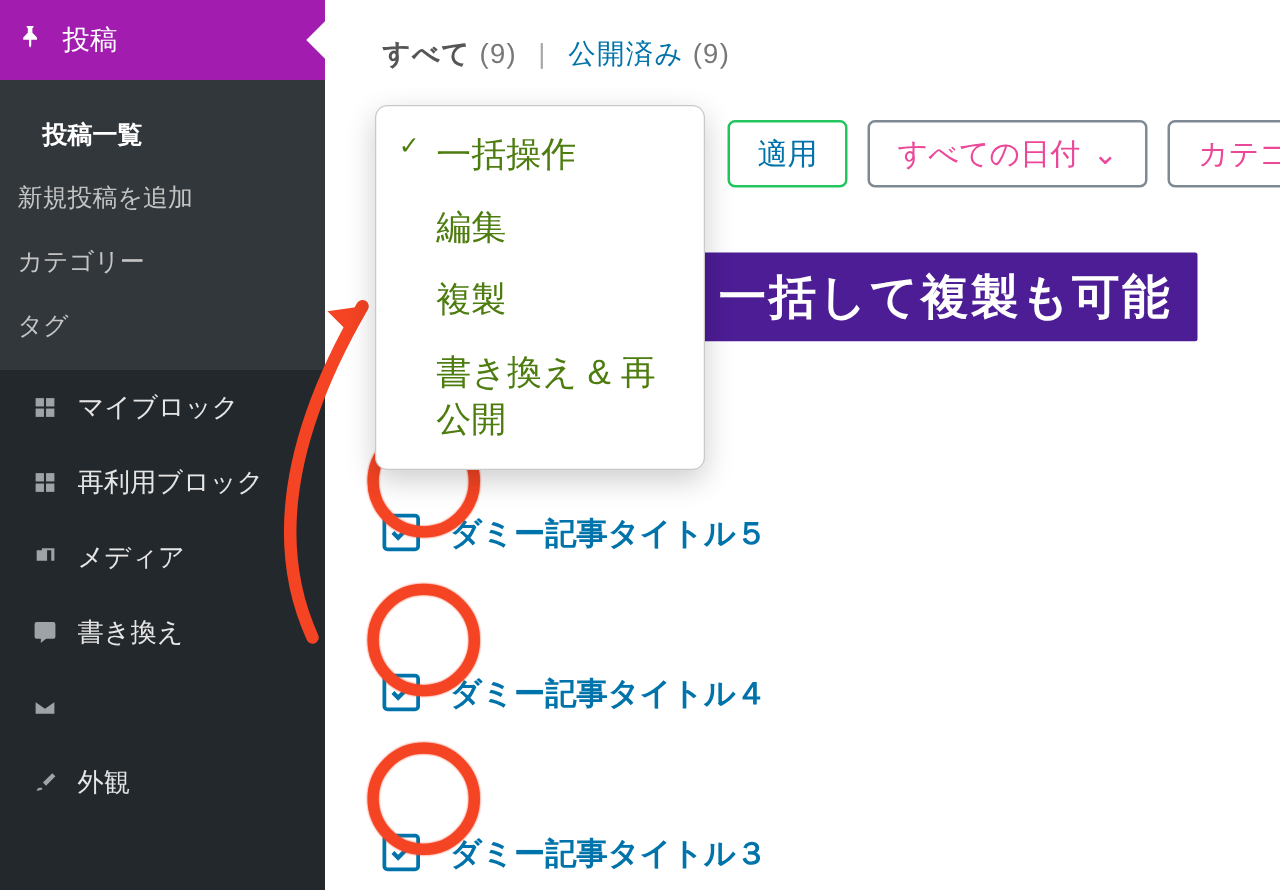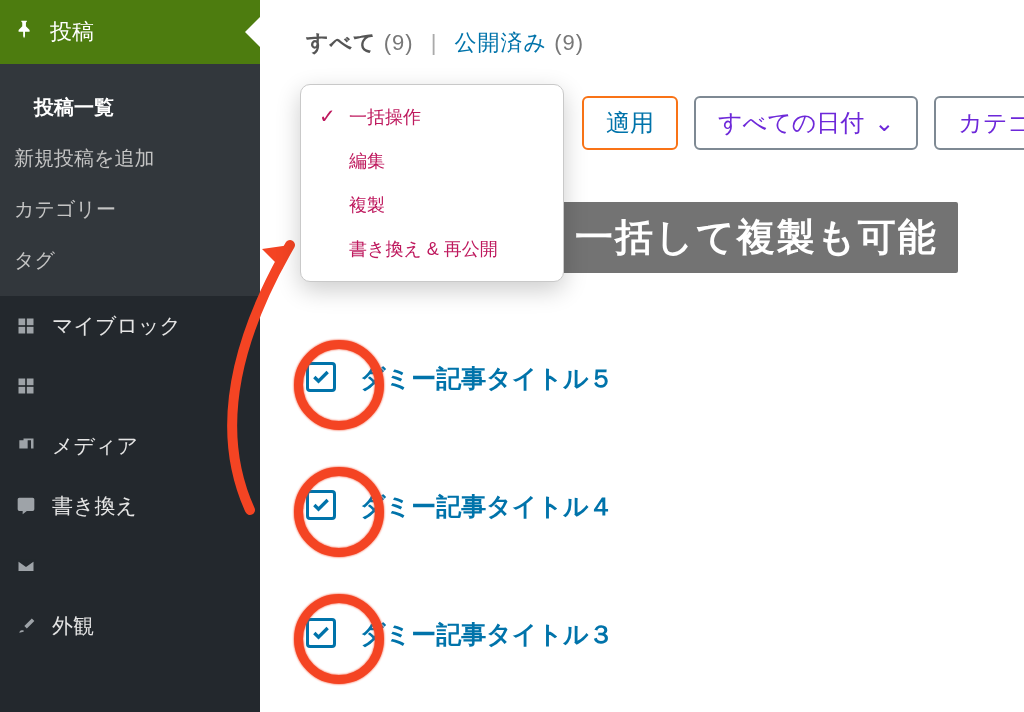--- a/index.html
+++ b/index.html
@@ -1,45 +1,45 @@
 <!DOCTYPE html>
 <html><head>
 <meta charset="utf-8">
 <style>
 * { margin:0; padding:0; box-sizing:border-box; font-family:-apple-system,BlinkMacSystemFont,"Hiragino Sans","Hiragino Kaku Gothic ProN",Meiryo,sans-serif; }
 body { width:1024px; height:712px; overflow:hidden; background:#fff; position:relative; }
 
 .sidebar { position:absolute; left:0; top:0; width:260px; height:712px; background:#23282d; color:#eee; }
-.sb-active { background:#4d7c0f; color:#fff; height:64px; display:flex; align-items:center; padding:0 14px; font-size:22px; position:relative; }
+.sb-active { background:#a21caf; color:#fff; height:64px; display:flex; align-items:center; padding:0 14px; font-size:22px; position:relative; }
 .sb-active::after { content:""; position:absolute; right:-1px; top:50%; transform:translateY(-50%); border:16px solid transparent; border-right-color:#fff; }
 .sb-sub { background:#32373c; padding:18px 0 10px 0; }
 .sb-sub .item { padding:12px 14px; font-size:20px; color:#c4c4c4; cursor:pointer; }
 .sb-sub .item.current { color:#fff; font-weight:700;margin-left:20px; }
-.sb-item { height:60px; display:flex; align-items:center; padding:16px 14px; font-size:21px; color:#e5e5e5; cursor:pointer; gap:14px; }
+.sb-item { height:60px; display:flex; align-items:center; padding:16px 14px; font-size:21px; color:#e5e5e5; cursor:pointer; gap:14px;margin-left:10px; }
 .sb-item .ic { width:24px; height:24px; display:flex; align-items:center; justify-content:center; color:#9ea3a8; }
 .pin-ic { color:#fff !important; margin-right:14px; }
 
 .main { position:absolute; left:260px; top:0; right:0; height:712px; background:#fff; padding:0; }
 .tabs { font-size:22px; padding:28px 46px 0 46px; color:#555; letter-spacing:1px; }
 .tabs .sep { color:#aaa; margin:0 10px; }
 .tabs a { color:#0073aa; text-decoration:none; }
 .count { font-size:22px; color:#777; }
 .controls { display:flex; gap:16px; padding:38px 46px 0 46px; align-items:center; width:1200px; }
-.btn, .sel { height:54px; border:2px solid #f97316; color:#0073aa; background:#fff; border-radius:6px; padding:0 22px; font-size:24px; display:flex; align-items:center; cursor:pointer; }
-.sel { border-color:#7e8993; color:#6d28d9; gap:10px; }
+.btn, .sel { height:54px; border:2px solid #22c55e; color:#0073aa; background:#fff; border-radius:6px; padding:0 22px; font-size:24px; display:flex; align-items:center; cursor:pointer; }
+.sel { border-color:#7e8993; color:#ec4899; gap:10px; }
 .dd { position:absolute; left:300px; top:84px; width:264px; background:#fff; border:1px solid #c9c9c9; border-radius:10px; box-shadow:0 8px 24px rgba(0,0,0,0.2); padding:10px 0; z-index:10; }
-.dd .opt { padding:10px 24px 10px 48px; font-size:18px; position:relative; cursor:pointer; color:#be185d; }
+.dd .opt { padding:10px 24px 10px 48px; font-size:28px; position:relative; cursor:pointer; color:#4d7c0f; }
 .dd .opt.chk::before { content:"✓"; position:absolute; left:18px; top:9px; font-size:20px; }
 .posts { padding:40px 46px; }
-.row { display:flex; gap:24px; height:128px; }
+.row { display:flex; align-items:center; gap:24px; height:128px; }
 .cb { width:30px; height:30px; border:3px solid #0073aa; border-radius:4px; display:flex; align-items:center; justify-content:center; background:#fff; cursor:pointer; }
 .cb svg { width:20px; height:20px; }
 .ptitle { color:#0073aa; font-size:25px; font-weight:600; }
 
-.callout { position:absolute; left:555px; top:202px; background:#737373; color:#fff; font-size:38px; font-weight:700; padding:10px 20px; letter-spacing:2px; border-radius:2px; }
+.callout { position:absolute; left:555px; top:202px; background:#4c1d95; color:#fff; font-size:38px; font-weight:700; padding:10px 20px; letter-spacing:2px; border-radius:2px; }
 .circ { position:absolute; width:90px; height:90px; border:9px solid #f44423; border-radius:50%; pointer-events:none; filter:drop-shadow(0 0 1px #f44423); }
 .arrow { position:absolute; pointer-events:none; }
 </style>
 </head>
 <body>
 
 <div class="sidebar">
   <div class="sb-active">
     <span class="ic pin-ic">
       <svg width="22" height="22" viewBox="0 0 24 24" fill="currentColor">
@@ -67,20 +67,21 @@
   </div>
   <div class="sb-item">
     <span class="ic">
         <svg width="20" height="20" viewBox="0 0 24 24" fill="currentColor">
           <rect x="3" y="3" width="8" height="8"></rect>
           <rect x="13" y="3" width="8" height="8"></rect>
           <rect x="3" y="13" width="8" height="8"></rect>
           <rect x="13" y="13" width="8" height="8"></rect>
         </svg>
       </span>
+    <span>再利用ブロック</span>
   </div>
   <div class="sb-item">
     <span class="ic">
         <svg width="20" height="20" viewBox="0 0 24 24" fill="currentColor">
           <path d="M4 5h10v10H4z M9 3h12v12h-3V5H9z"></path>
           <circle cx="7" cy="10" r="1.2"></circle>
           <circle cx="11" cy="9" r="1.2"></circle>
         </svg>
       </span>
     <span>メディア</span>

